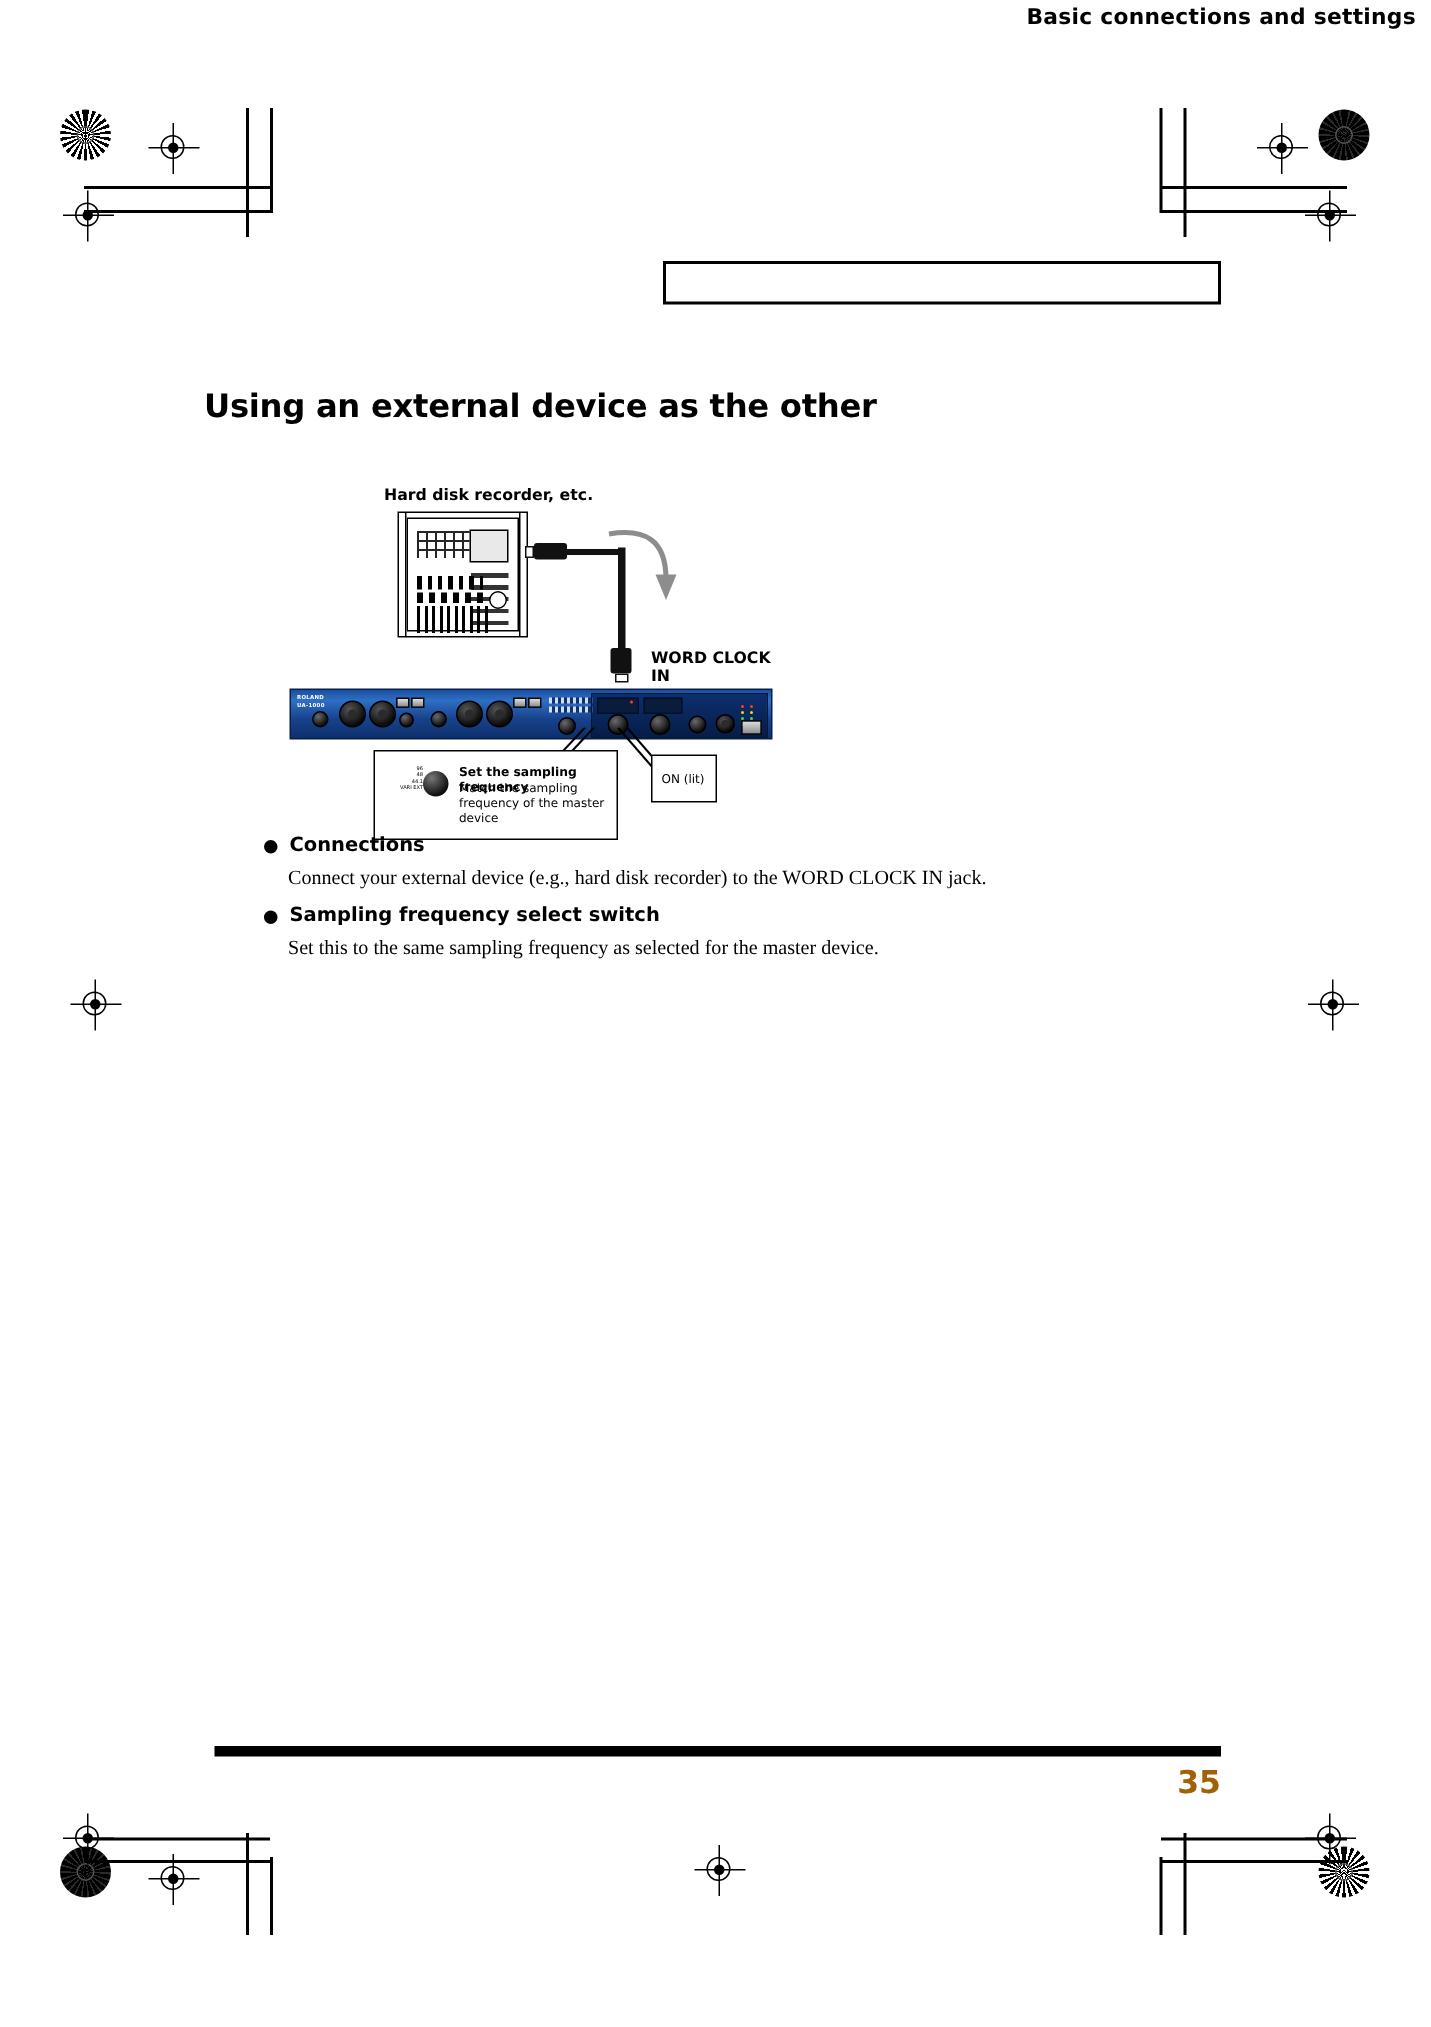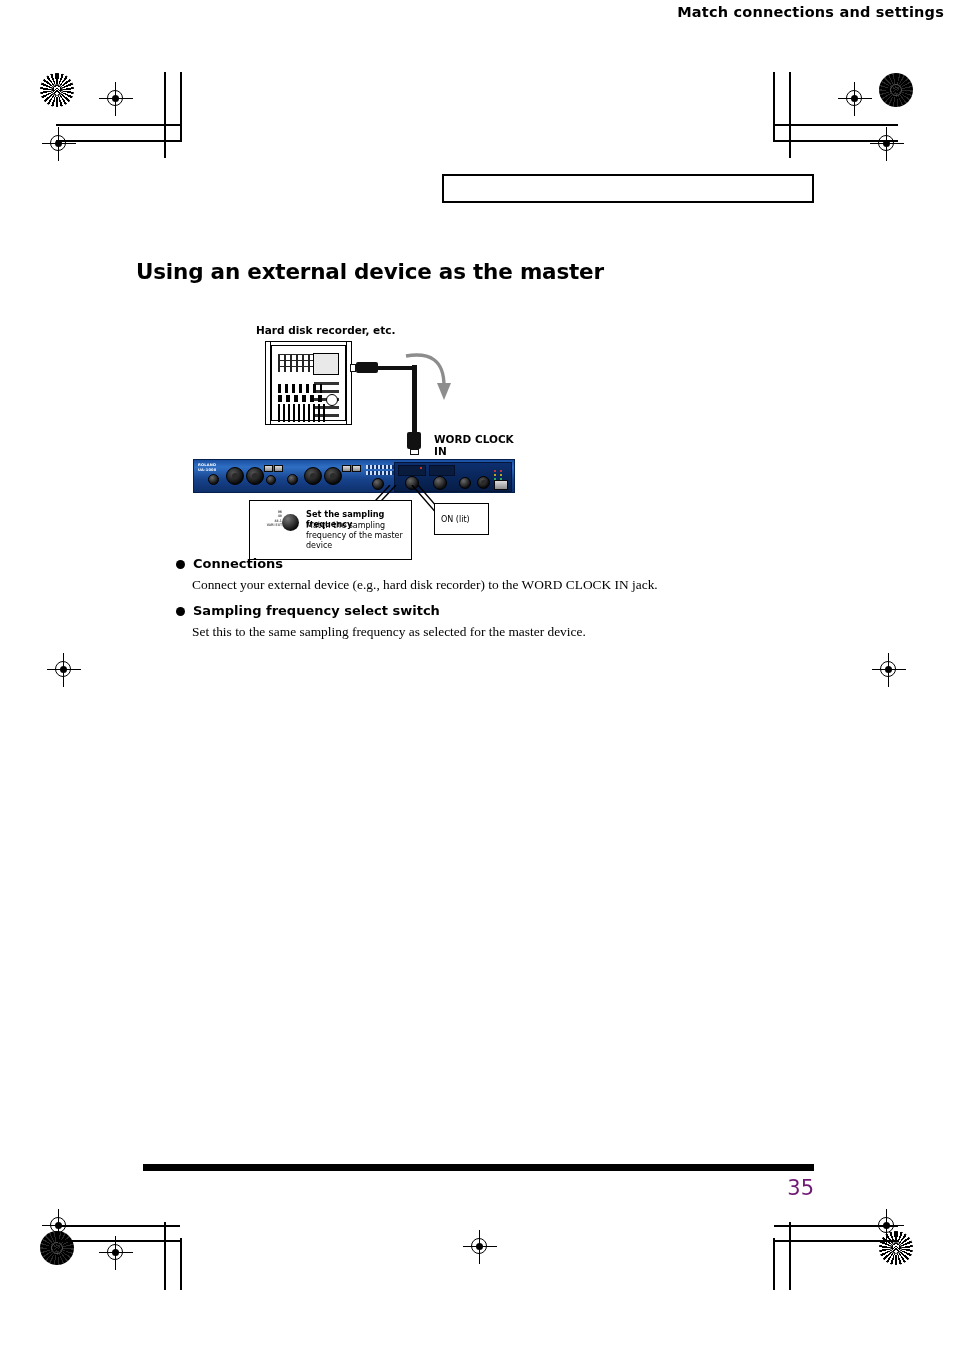--- a/index.html
+++ b/index.html
@@ -277,21 +277,21 @@
   .led { position: absolute; width: 2px; height: 2px; border-radius: 50%; }
 
   
   .callout {
     position: absolute;
     background: #ffffff;
     border: 1.4px solid #000;
     box-sizing: border-box;
   }
   #callout-freq { left: 249px; top: 500px; width: 163px; height: 60px; }
-  #callout-on   { left: 434px; top: 503px; width: 55px; height: 32px; }
+  #callout-on   { left: 434px; top: 503px; width: 44px; height: 32px; }
   .callout-title {
     position: absolute;
     font-family: "DejaVu Sans", sans-serif;
     font-weight: bold; font-size: 8.2px;
     color: #000;
   }
   .callout-text {
     position: absolute;
     font-family: "DejaVu Sans", sans-serif;
     font-size: 8px; line-height: 10px;
@@ -338,23 +338,23 @@
   .footer-rule {
     position: absolute;
     left: 143px; top: 1164px;
     width: 671px; height: 7px;
     background: #000;
   }
   .page-number {
     position: absolute;
     right: 140px; top: 1176px;
     font-family: "DejaVu Sans", sans-serif;
-    font-weight: normal;
+    font-weight: bold;
     font-size: 21px;
-    color: #701a75;
+    color: #a16207;
   }
 </style>
 </head>
 <body>
 
 <div class="page-body">
 
   <div>
 
     <div class="star-target" style="left:40px; top:73px;"></div>
@@ -439,23 +439,23 @@
     <div class="reg-cross" style="left:463px; top:1230px;">
       <div class="h"></div>
         <div class="v"></div>
         <div class="ring"></div>
         <div class="dot"></div>
     </div>
   </div>
 
 
   <div class="running-header"></div>
-  <div class="running-header-text">Match connections and settings</div>
-
-  <h1 class="section-title">Using an external device as the master</h1>
+  <div class="running-header-text">Basic connections and settings</div>
+
+  <h1 class="section-title">Using an external device as the other</h1>
 
   <div class="diagram">
 
     <div class="diagram-label" id="hdr-label">Hard disk recorder, etc.</div>
 
     <div class="hdr-device">
       <div class="hdr-side"></div>
       <div class="hdr-side-r"></div>
       <div class="hdr-inner">
         <div class="hdr-knobgrid"></div>

